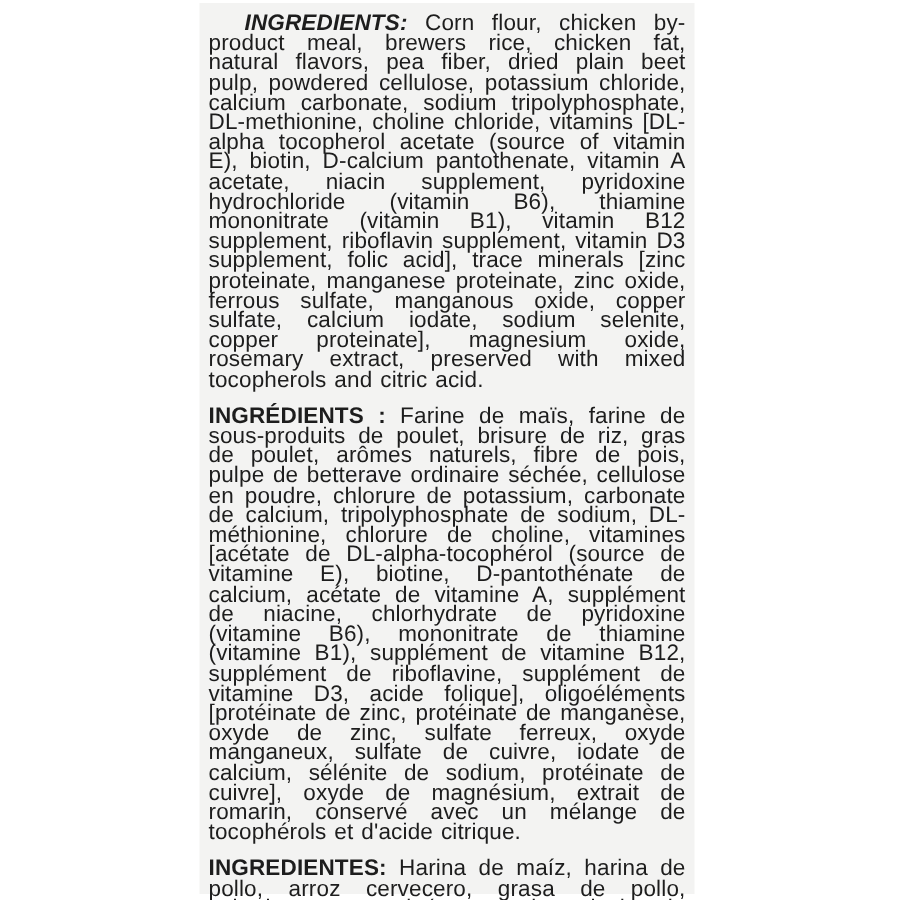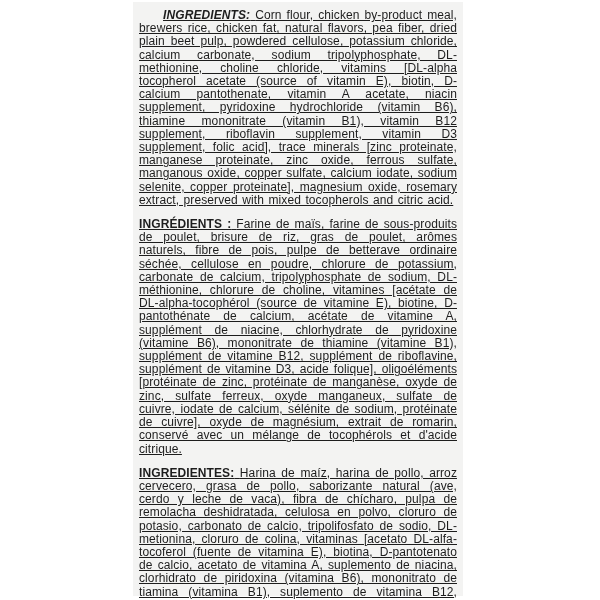--- a/index.html
+++ b/index.html
@@ -23,27 +23,26 @@
     top: 2px;
     width: 330px;
     height: 594px;
     background: #f3f3f2;
     box-sizing: border-box;
     padding: 7px 6px 6px 6px;
   }
   .ingredients-section {
     text-align: justify;
     text-justify: inter-word;
-    font-size: 12px;
+    font-size: 15px;
     line-height: 13.2px;
     color: #1d1d1d;
     margin: 0 0 11px 0;
     letter-spacing: 0.1px;
     word-spacing: 1px;
-    text-decoration: underline;
   }
   .ingredients-section:last-child { margin-bottom: 0; }
   .section-en { text-indent: 24px; }
   .heading { font-weight: bold; }
   .heading-en { font-style: italic; }
 </style>
 </head>
 <body>
 
 <div class="stage">

